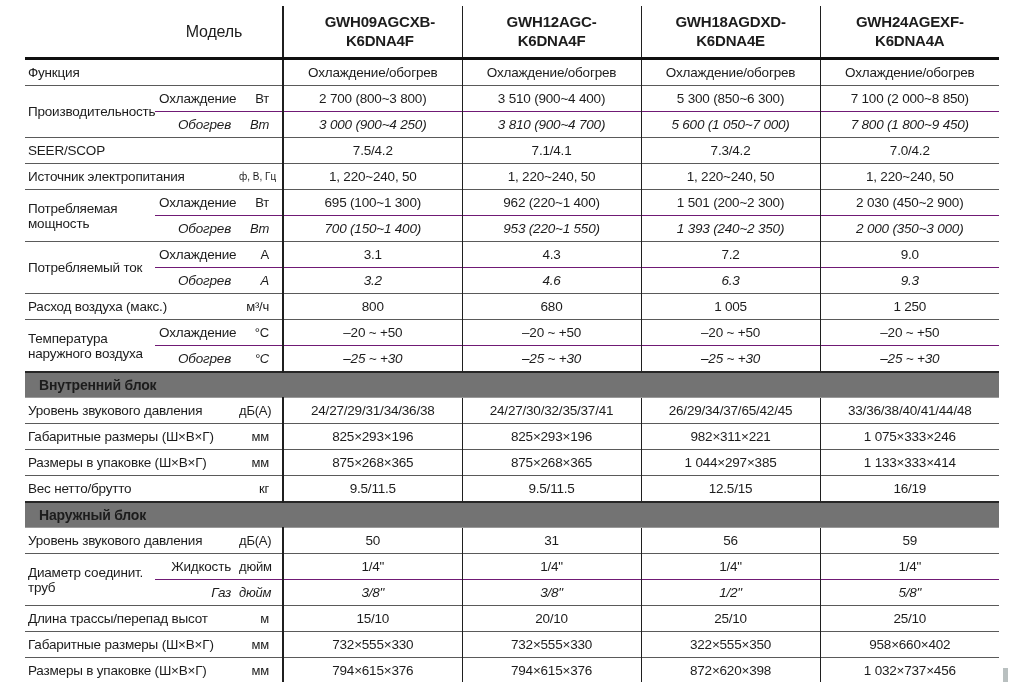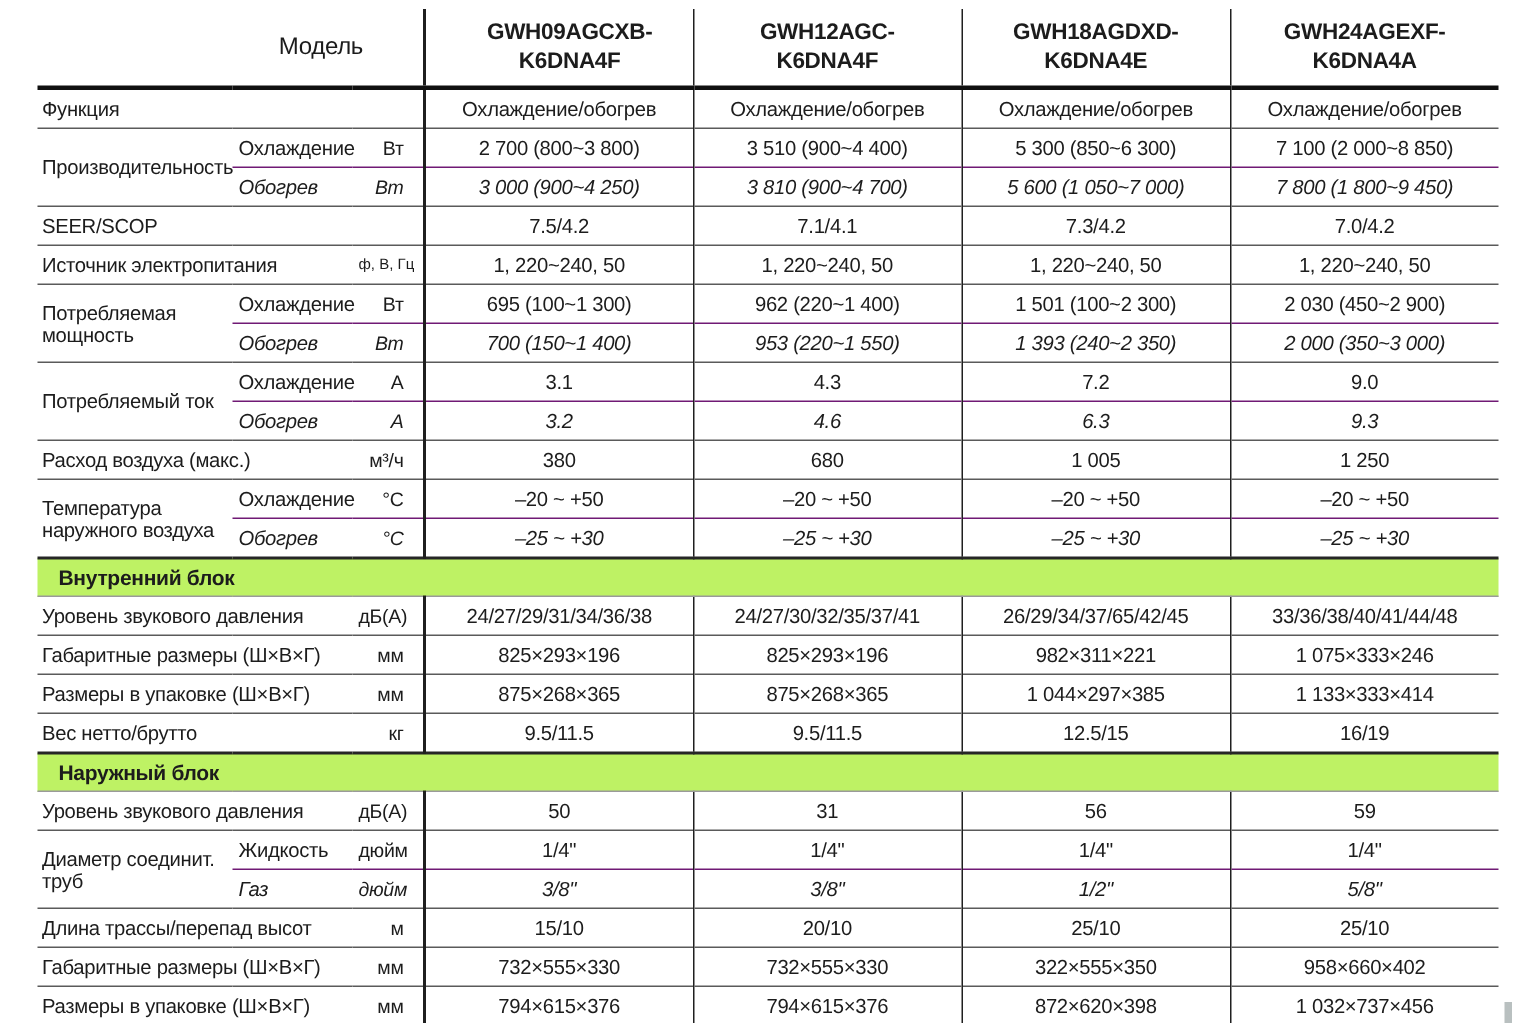--- a/index.html
+++ b/index.html
@@ -22,28 +22,28 @@
     font-weight:bold;font-size:15px;line-height:1.25;text-align:center;
     border-left:1px solid #1f1f1f;
   }
   th.model.first{border-left-width:2px;padding-left:15px;}
   
   td{height:23px;font-size:13.5px;vertical-align:middle;padding:1px 4px;}
   tr.body td{border-top:1px solid #5a5a5a;}
   tr.subrow td{border-top:1px solid #701a75;font-style:italic;}
   tr.first-body td{border-top:none;}
   td.lbl{text-align:left;padding-left:3px;}
-  td.sub{text-align:left;padding-left:4px;}
+  td.sub{text-align:right;padding-left:4px;}
   td.unit{text-align:right;padding-right:13px;font-size:13px;white-space:nowrap;}
   td.unit.small{font-size:10px;letter-spacing:0;}
   td.d{text-align:center;border-left:1px solid #1f1f1f;font-size:13.5px;}
   td.d.first{border-left-width:2px;}
   
   tr.section td{
-    background:#bef264;border-top:2px solid #262626;border-bottom:1px solid #9a9a9a;
+    background:#737373;border-top:2px solid #262626;border-bottom:1px solid #9a9a9a;
     font-weight:bold;font-size:14px;padding-left:14px;height:22px;
   }
   .artifact{position:absolute;background:#b9c0c0;}
 </style>
 </head>
 <body>
 
 <div class="page">
   <table class="spec">
     <colgroup>
@@ -103,21 +103,21 @@
           <td class="d">1, 220~240, 50</td>
           <td class="d">1, 220~240, 50</td>
           <td class="d">1, 220~240, 50</td>
         </tr>
         <tr class="body">
           <td class="lbl" rowspan="2">Потребляемая мощность</td>
           <td class="sub">Охлаждение</td>
           <td class="unit">Вт</td>
           <td class="d first">695 (100~1 300)</td>
           <td class="d">962 (220~1 400)</td>
-          <td class="d">1 501 (100~2 300)</td>
+          <td class="d">1 501 (200~2 300)</td>
           <td class="d">2 030 (450~2 900)</td>
         </tr>
         <tr class="subrow">
           <td class="sub">Обогрев</td>
           <td class="unit">Вт</td>
           <td class="d first">700 (150~1 400)</td>
           <td class="d">953 (220~1 550)</td>
           <td class="d">1 393 (240~2 350)</td>
           <td class="d">2 000 (350~3 000)</td>
         </tr>
@@ -134,21 +134,21 @@
           <td class="sub">Обогрев</td>
           <td class="unit">А</td>
           <td class="d first">3.2</td>
           <td class="d">4.6</td>
           <td class="d">6.3</td>
           <td class="d">9.3</td>
         </tr>
         <tr class="body">
           <td class="lbl" colspan="2">Расход воздуха (макс.)</td>
           <td class="unit">м³/ч</td>
-          <td class="d first">380</td>
+          <td class="d first">800</td>
           <td class="d">680</td>
           <td class="d">1 005</td>
           <td class="d">1 250</td>
         </tr>
         <tr class="body">
           <td class="lbl" rowspan="2">Температура наружного воздуха</td>
           <td class="sub">Охлаждение</td>
           <td class="unit">°C</td>
           <td class="d first">–20 ~ +50</td>
           <td class="d">–20 ~ +50</td>

